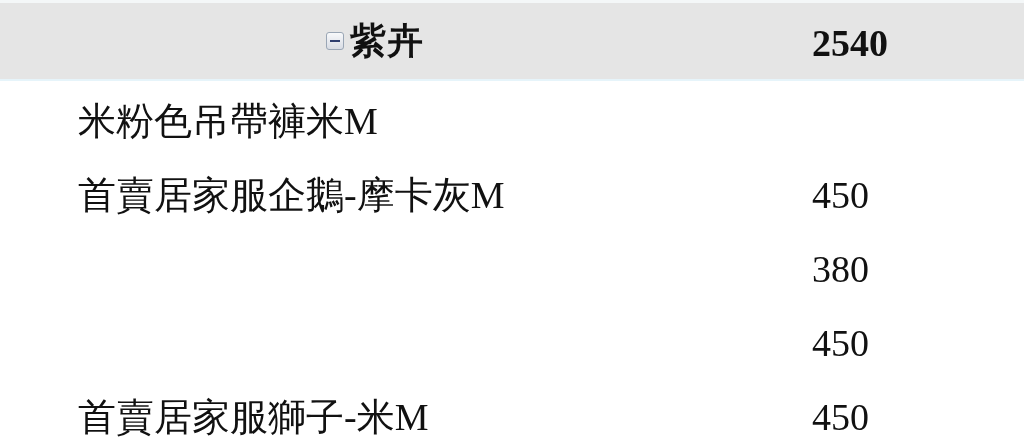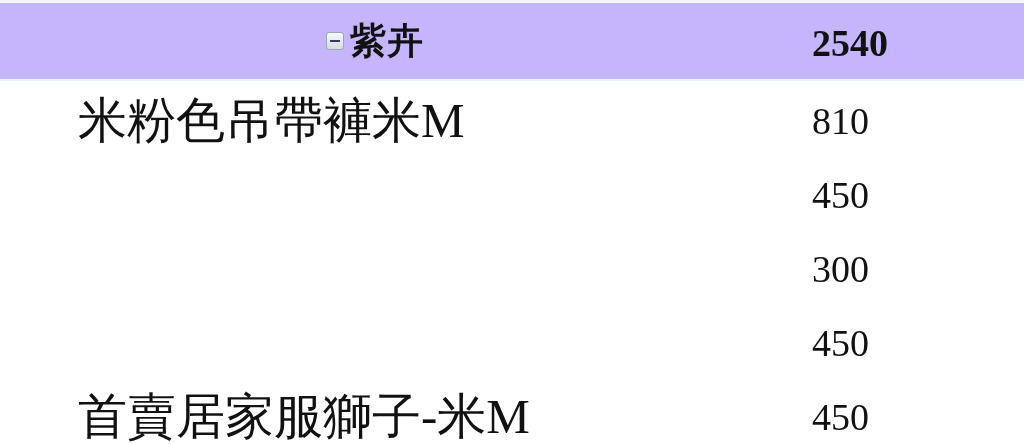--- a/index.html
+++ b/index.html
@@ -18,21 +18,21 @@
     .top-strip {
       position: absolute;
       left: 0; top: 0;
       width: 1024px; height: 3px;
       background: #f4f7f8;
     }
     .group-row {
       position: absolute;
       left: 0; top: 3px;
       width: 1024px; height: 76px;
-      background: #c4b5fd;
+      background: #e5e5e5;
       border-bottom: 2px solid #e6f4fa;
     }
     .group-label {
       position: absolute;
       left: 326px; top: 0;
       height: 76px;
       display: flex;
       align-items: center;
     }
     .collapse-icon {
@@ -70,21 +70,21 @@
       position: absolute;
       left: 0;
       width: 1024px;
       height: 74px;
     }
     .item-name {
       position: absolute;
       left: 78px; top: 0;
       height: 74px;
       line-height: 74px;
-      font-size: 49px;
+      font-size: 38px;
       white-space: nowrap;
       font-family: "Liberation Serif", "DejaVu Serif", serif;
     }
     .item-qty {
       position: absolute;
       left: 812px; top: 0;
       height: 74px;
       line-height: 74px;
       font-size: 38px;
       font-family: "Liberation Serif", "DejaVu Serif", serif;
@@ -98,29 +98,29 @@
 <div class="group-row">
   <div class="group-label">
     <span class="collapse-icon"></span>
     <span class="group-name">紫卉</span>
   </div>
   <div class="group-total">2540</div>
 </div>
 
 <div class="item-row" style="top:84px">
   <span class="item-name">米粉色吊帶褲米M</span>
-  <span class="item-qty">810</span>
 </div>
 
 <div class="item-row" style="top:158px">
+  <span class="item-name">首賣居家服企鵝-摩卡灰M</span>
   <span class="item-qty">450</span>
 </div>
 
 <div class="item-row" style="top:232px">
-  <span class="item-qty">300</span>
+  <span class="item-qty">380</span>
 </div>
 
 <div class="item-row" style="top:306px">
   <span class="item-qty">450</span>
 </div>
 
 <div class="item-row" style="top:380px">
   <span class="item-name">首賣居家服獅子-米M</span>
   <span class="item-qty">450</span>
 </div>

